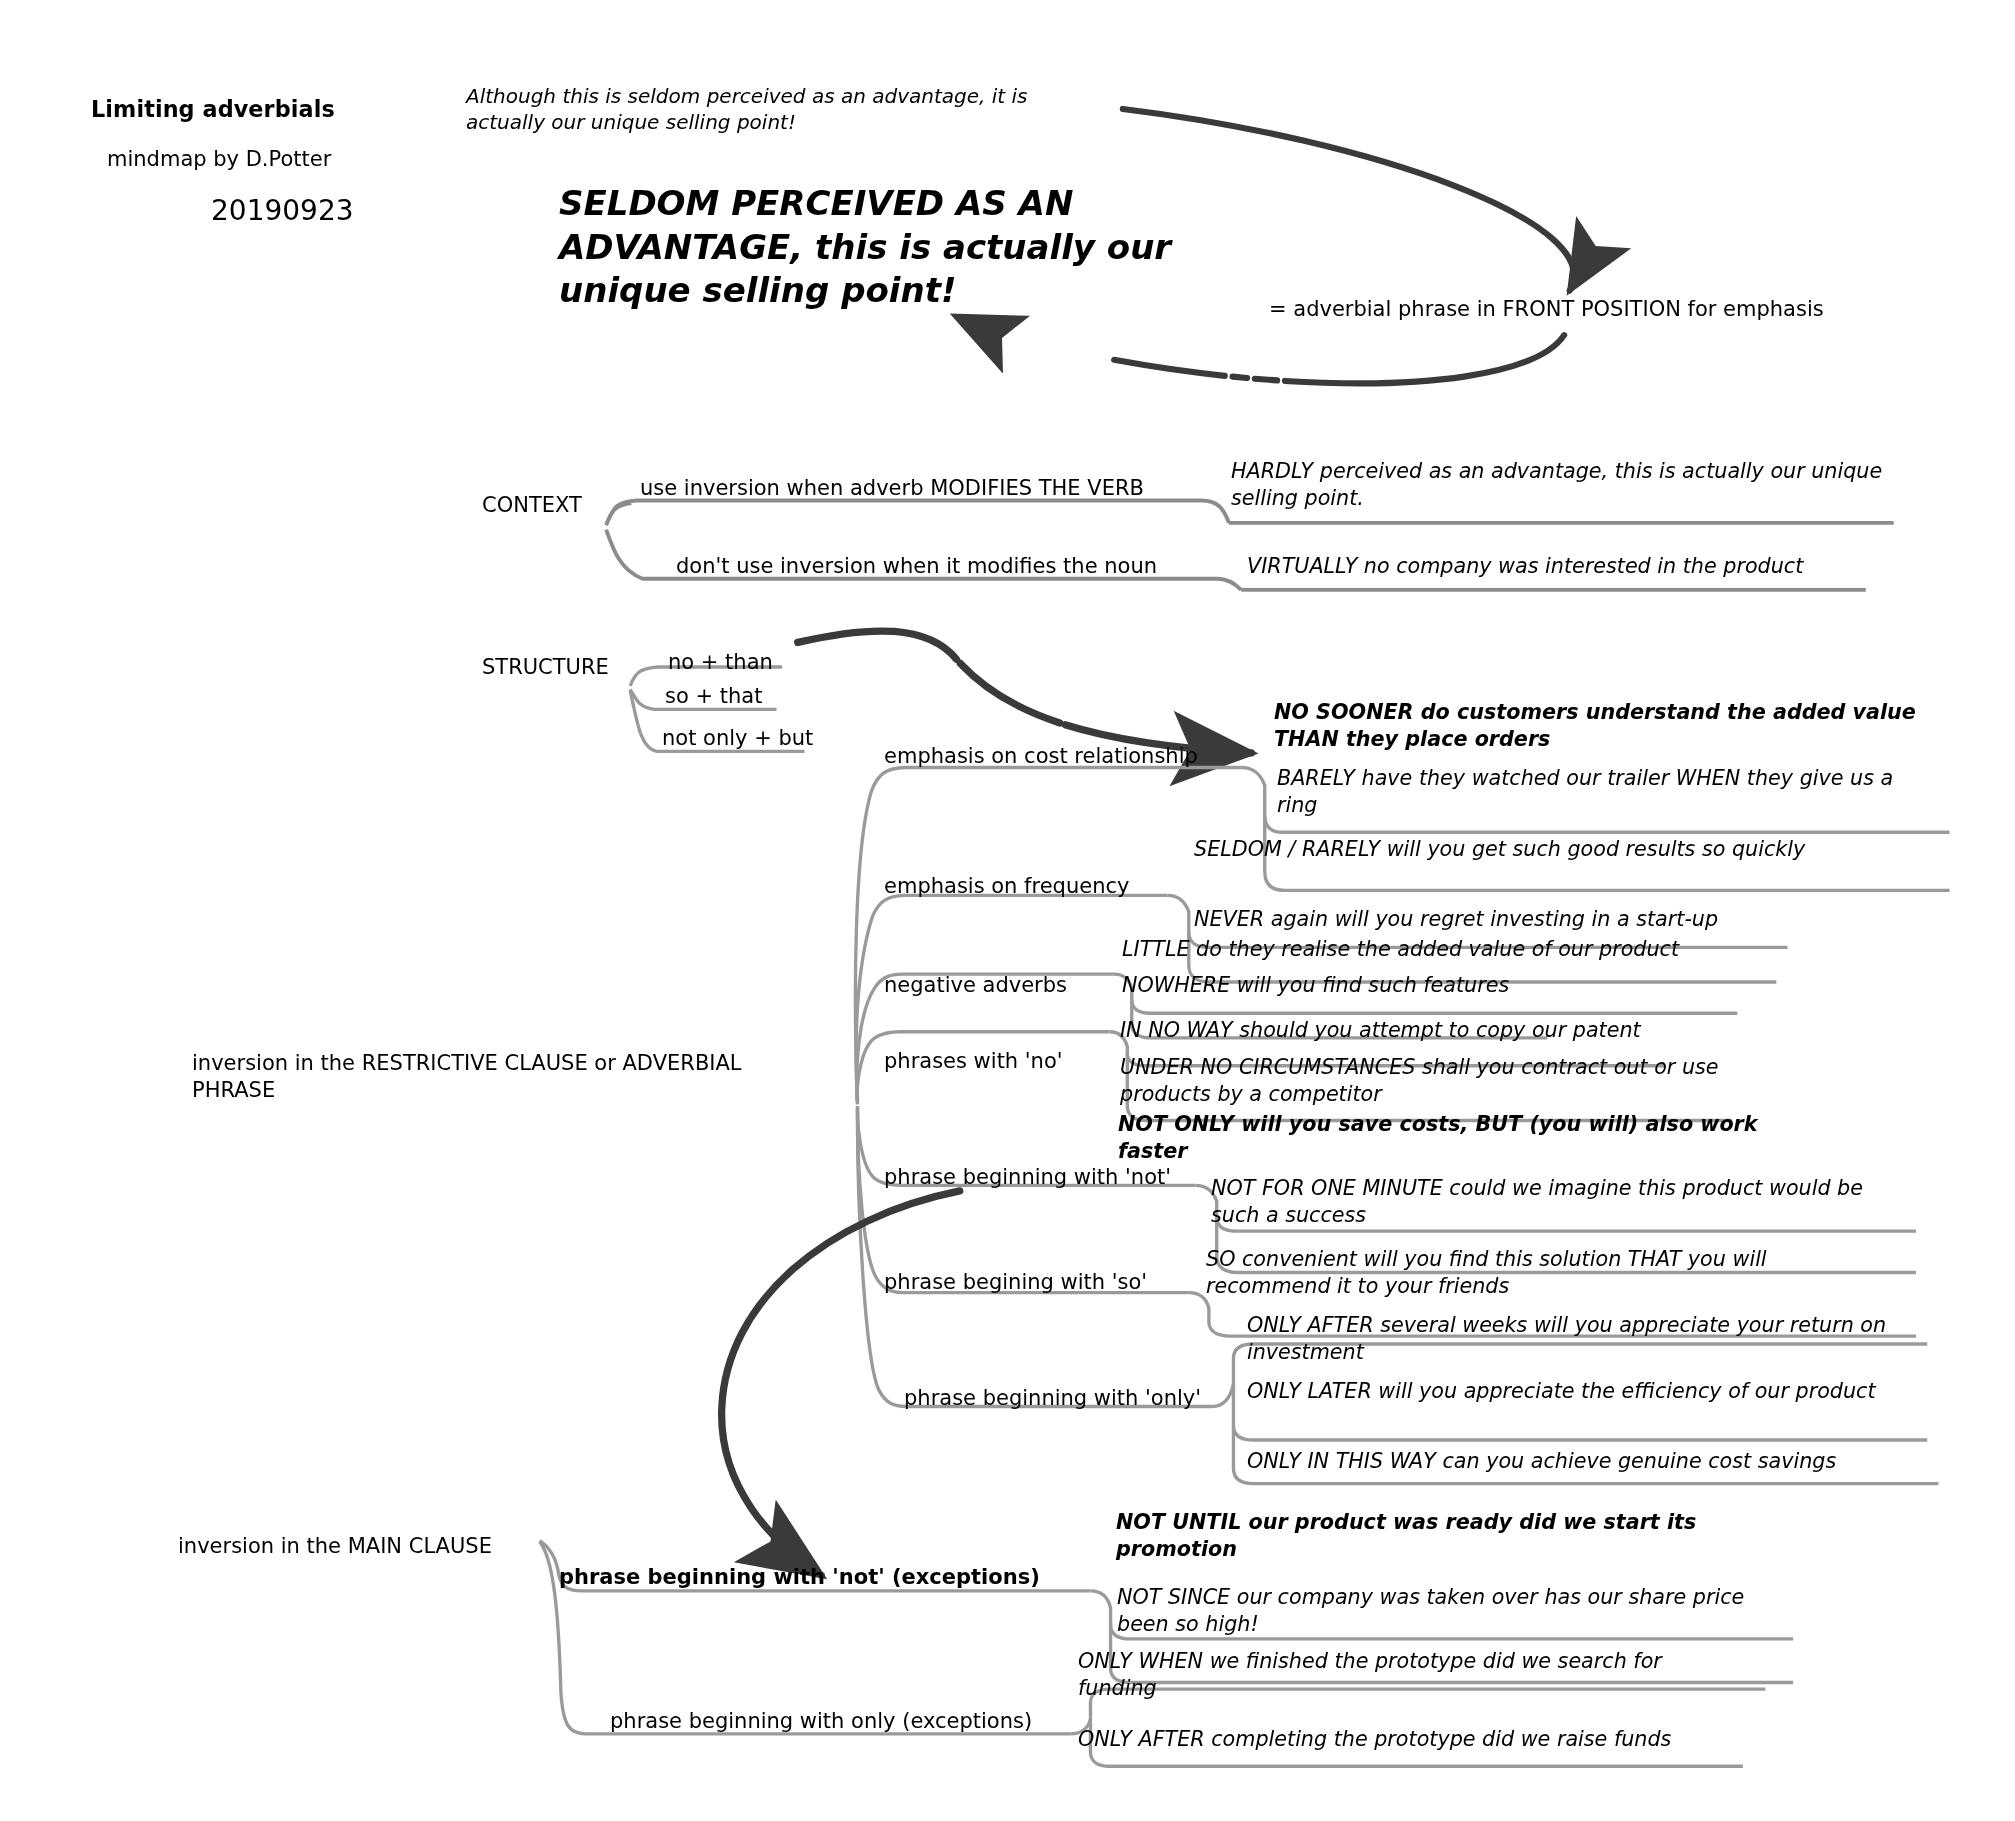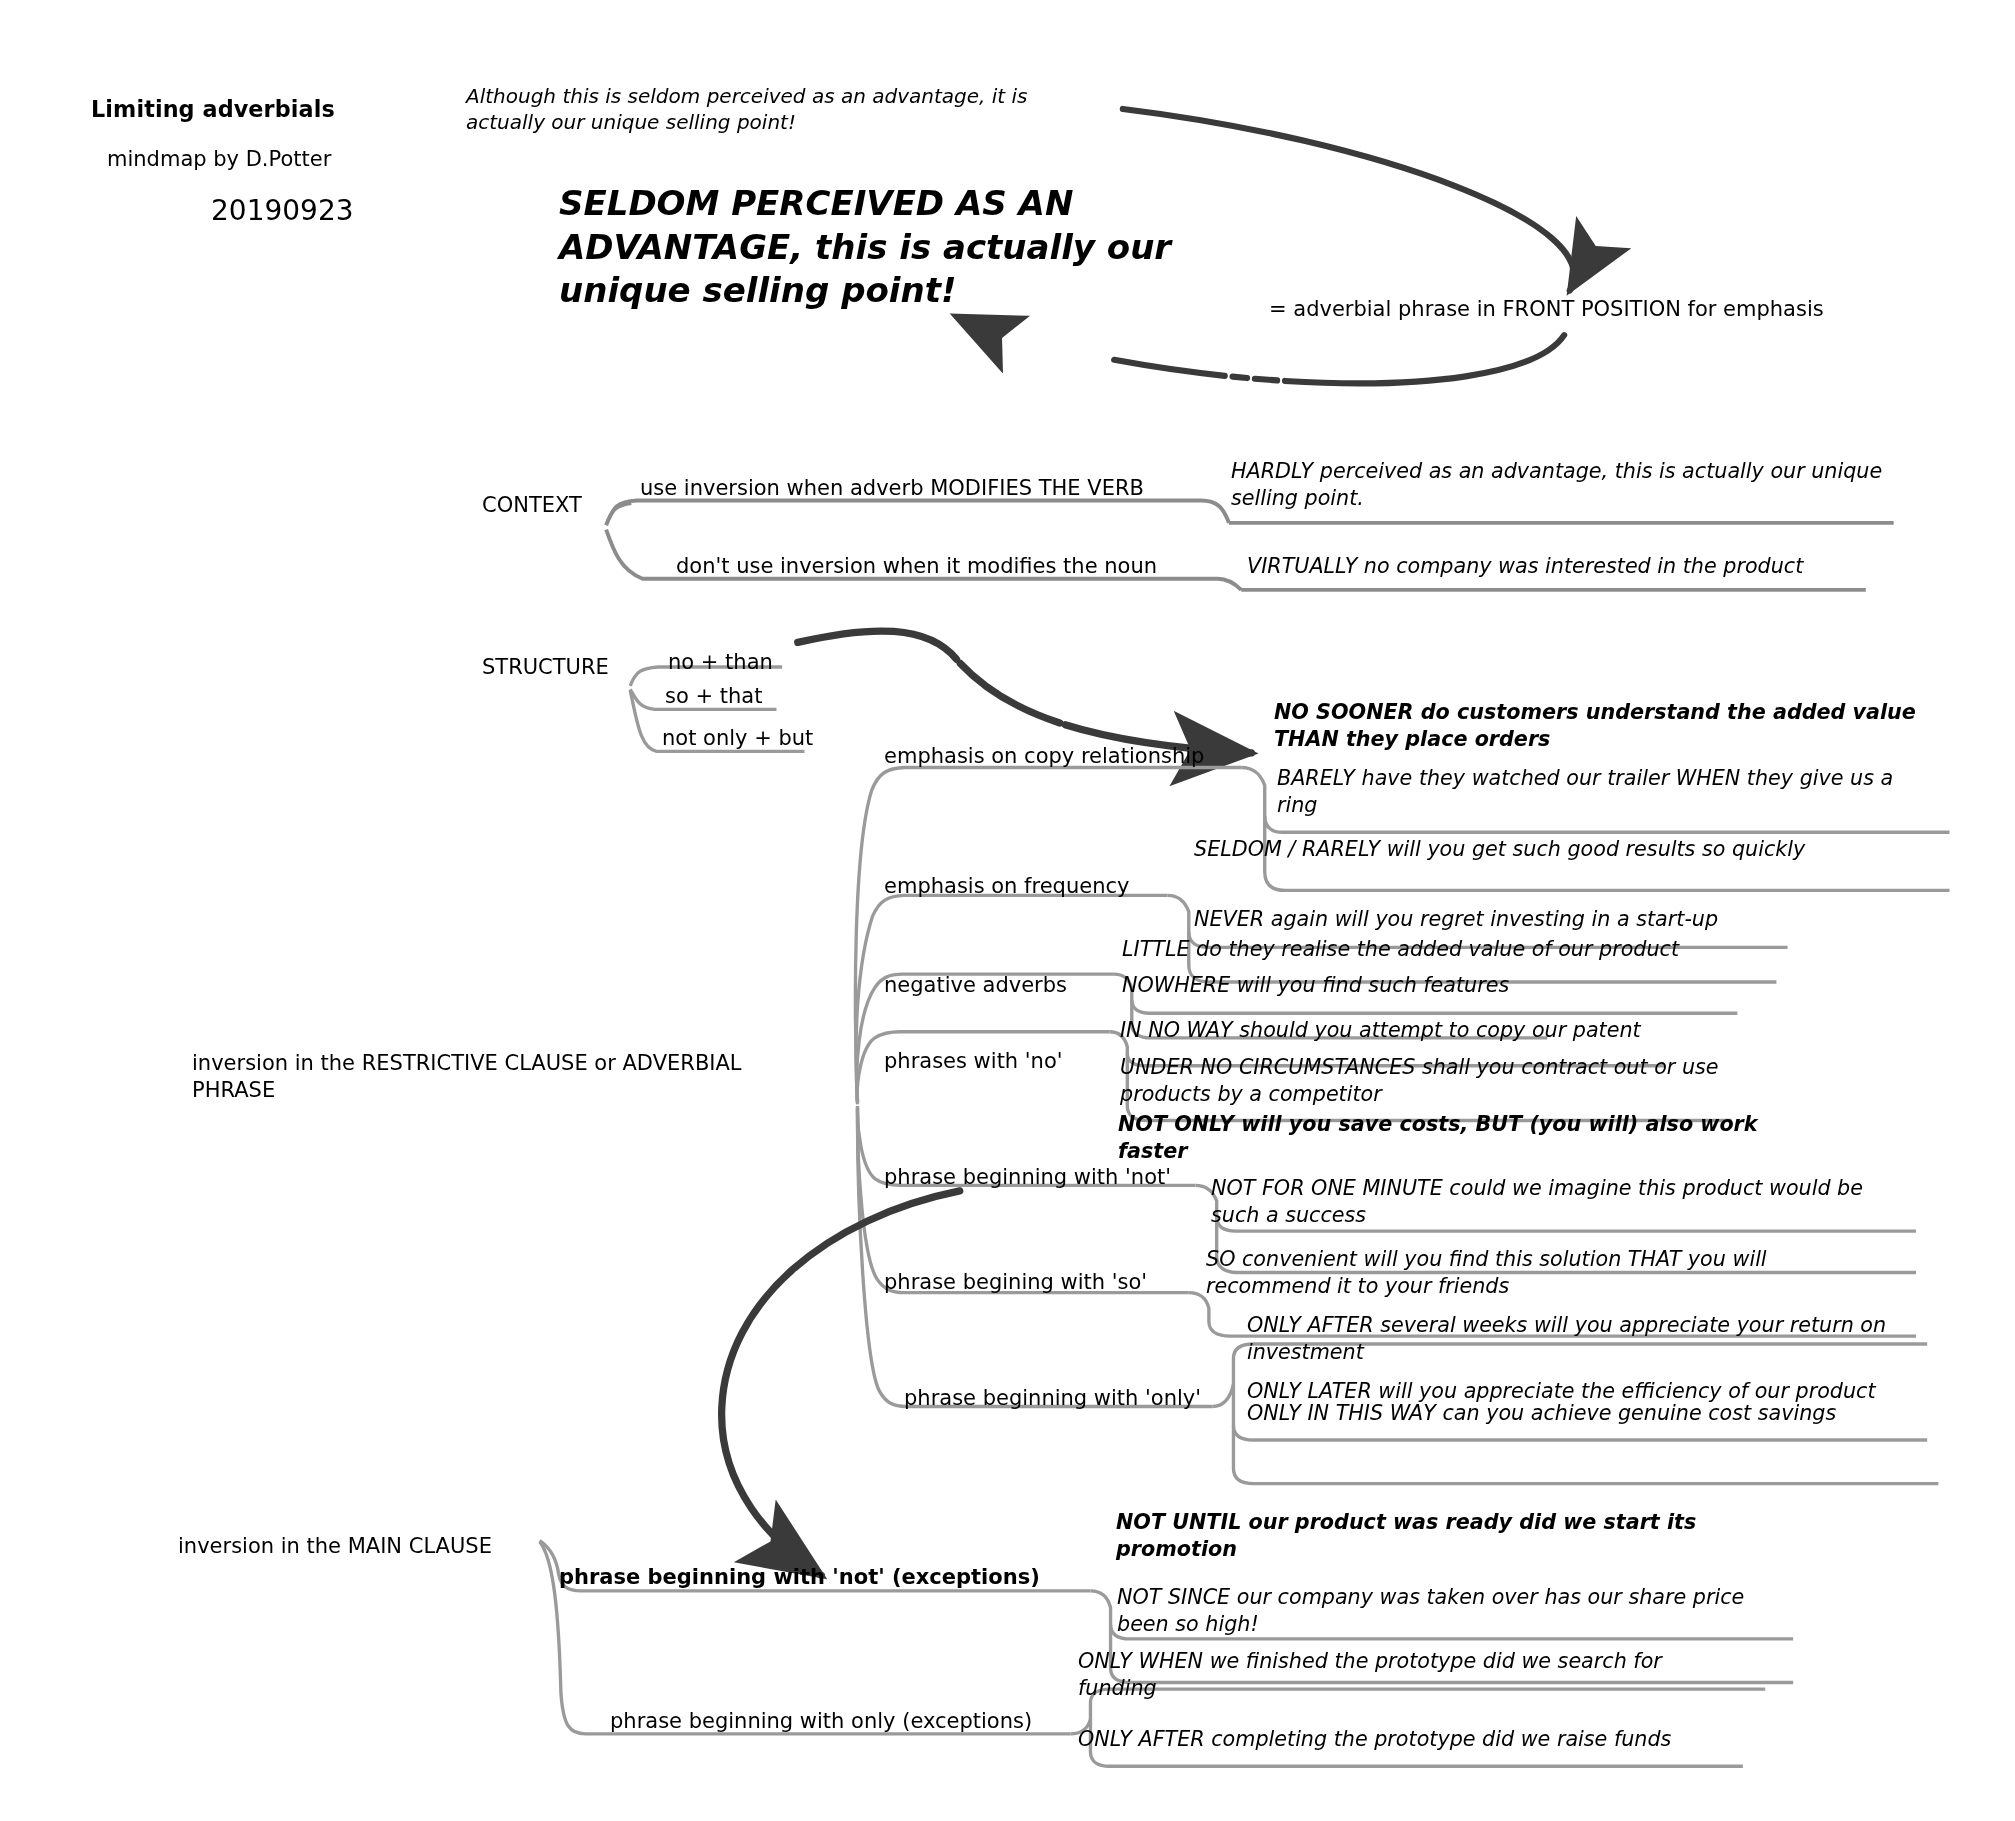--- a/index.html
+++ b/index.html
@@ -110,21 +110,21 @@
   <div class="lbl ex" style="left:1231px;top:458px;width:659px;">HARDLY perceived as an advantage, this is actually our unique selling point.</div>
   <div class="lbl ex" style="left:1247px;top:553px;width:659px;">VIRTUALLY no company was interested in the product</div>
 
   <div class="lbl topic" style="left:482px;top:654px;">STRUCTURE</div>
   <div class="lbl topic" style="left:668px;top:641px;margin-top:8px;">no + than</div>
   <div class="lbl topic" style="left:665px;top:683px;">so + that</div>
   <div class="lbl topic" style="left:662px;top:725px;">not only + but</div>
 
   <div class="lbl topic" style="left:192px;top:1050px;width:620px;">inversion in the RESTRICTIVE CLAUSE or ADVERBIAL PHRASE</div>
 
-  <div class="lbl topic" style="left:884px;top:743px;">emphasis on copy relationship</div>
+  <div class="lbl topic" style="left:884px;top:743px;">emphasis on cost relationship</div>
   <div class="lbl ex-b" style="left:1274px;top:699px;width:642px;">NO SOONER do customers understand the added value THAN they place orders</div>
   <div class="lbl ex" style="left:1277px;top:765px;width:642px;">BARELY have they watched our trailer WHEN they give us a ring</div>
 
   <div class="lbl topic" style="left:884px;top:873px;">emphasis on frequency</div>
   <div class="lbl ex" style="left:1194px;top:836px;width:615px;">SELDOM / RARELY will you get such good results so quickly</div>
   <div class="lbl ex" style="left:1194px;top:906px;width:670px;">NEVER again will you regret investing in a start-up</div>
 
   <div class="lbl topic" style="left:884px;top:953px;margin-top:19px;">negative adverbs</div>
   <div class="lbl ex" style="left:1122px;top:936px;width:648px;">LITTLE do they realise the added value of our product</div>
   <div class="lbl ex" style="left:1122px;top:972px;width:648px;">NOWHERE will you find such features</div>
@@ -136,21 +136,21 @@
   <div class="lbl topic" style="left:884px;top:1164px;">phrase beginning with 'not'</div>
   <div class="lbl ex-b" style="left:1118px;top:1111px;width:665px;">NOT ONLY will you save costs, BUT (you will) also work faster</div>
   <div class="lbl ex" style="left:1211px;top:1175px;width:659px;">NOT FOR ONE MINUTE could we imagine this product would be such a success</div>
 
   <div class="lbl topic" style="left:884px;top:1269px;">phrase begining with 'so'</div>
   <div class="lbl ex" style="left:1206px;top:1246px;width:670px;">SO convenient will you find this solution THAT you will recommend it to your friends</div>
 
   <div class="lbl topic" style="left:884px;top:1385px;margin-left:20px;">phrase beginning with 'only'</div>
   <div class="lbl ex" style="left:1247px;top:1312px;width:659px;">ONLY AFTER several weeks will you appreciate your return on investment</div>
   <div class="lbl ex" style="left:1247px;top:1378px;width:659px;">ONLY LATER will you appreciate the efficiency of our product</div>
-  <div class="lbl ex" style="left:1247px;top:1400px;width:698px;">ONLY IN THIS WAY can you achieve genuine cost savings</div>
+  <div class="lbl ex" style="left:1247px;top:1448px;width:698px;">ONLY IN THIS WAY can you achieve genuine cost savings</div>
 
   <div class="lbl topic" style="left:178px;top:1533px;">inversion in the MAIN CLAUSE</div>
 
   <div class="lbl topic-b" style="left:559px;top:1564px;">phrase beginning with 'not' (exceptions)</div>
   <div class="lbl ex-b" style="left:1116px;top:1509px;width:659px;">NOT UNTIL our product was ready did we start its promotion</div>
   <div class="lbl ex" style="left:1117px;top:1584px;width:642px;">NOT SINCE our company was taken over has our share price been so high!</div>
 
   <div class="lbl topic" style="left:610px;top:1708px;">phrase beginning with only (exceptions)</div>
   <div class="lbl ex" style="left:1078px;top:1648px;width:648px;">ONLY WHEN we finished the prototype did we search for funding</div>
   <div class="lbl ex" style="left:1078px;top:1726px;width:670px;">ONLY AFTER completing the prototype did we raise funds</div>

